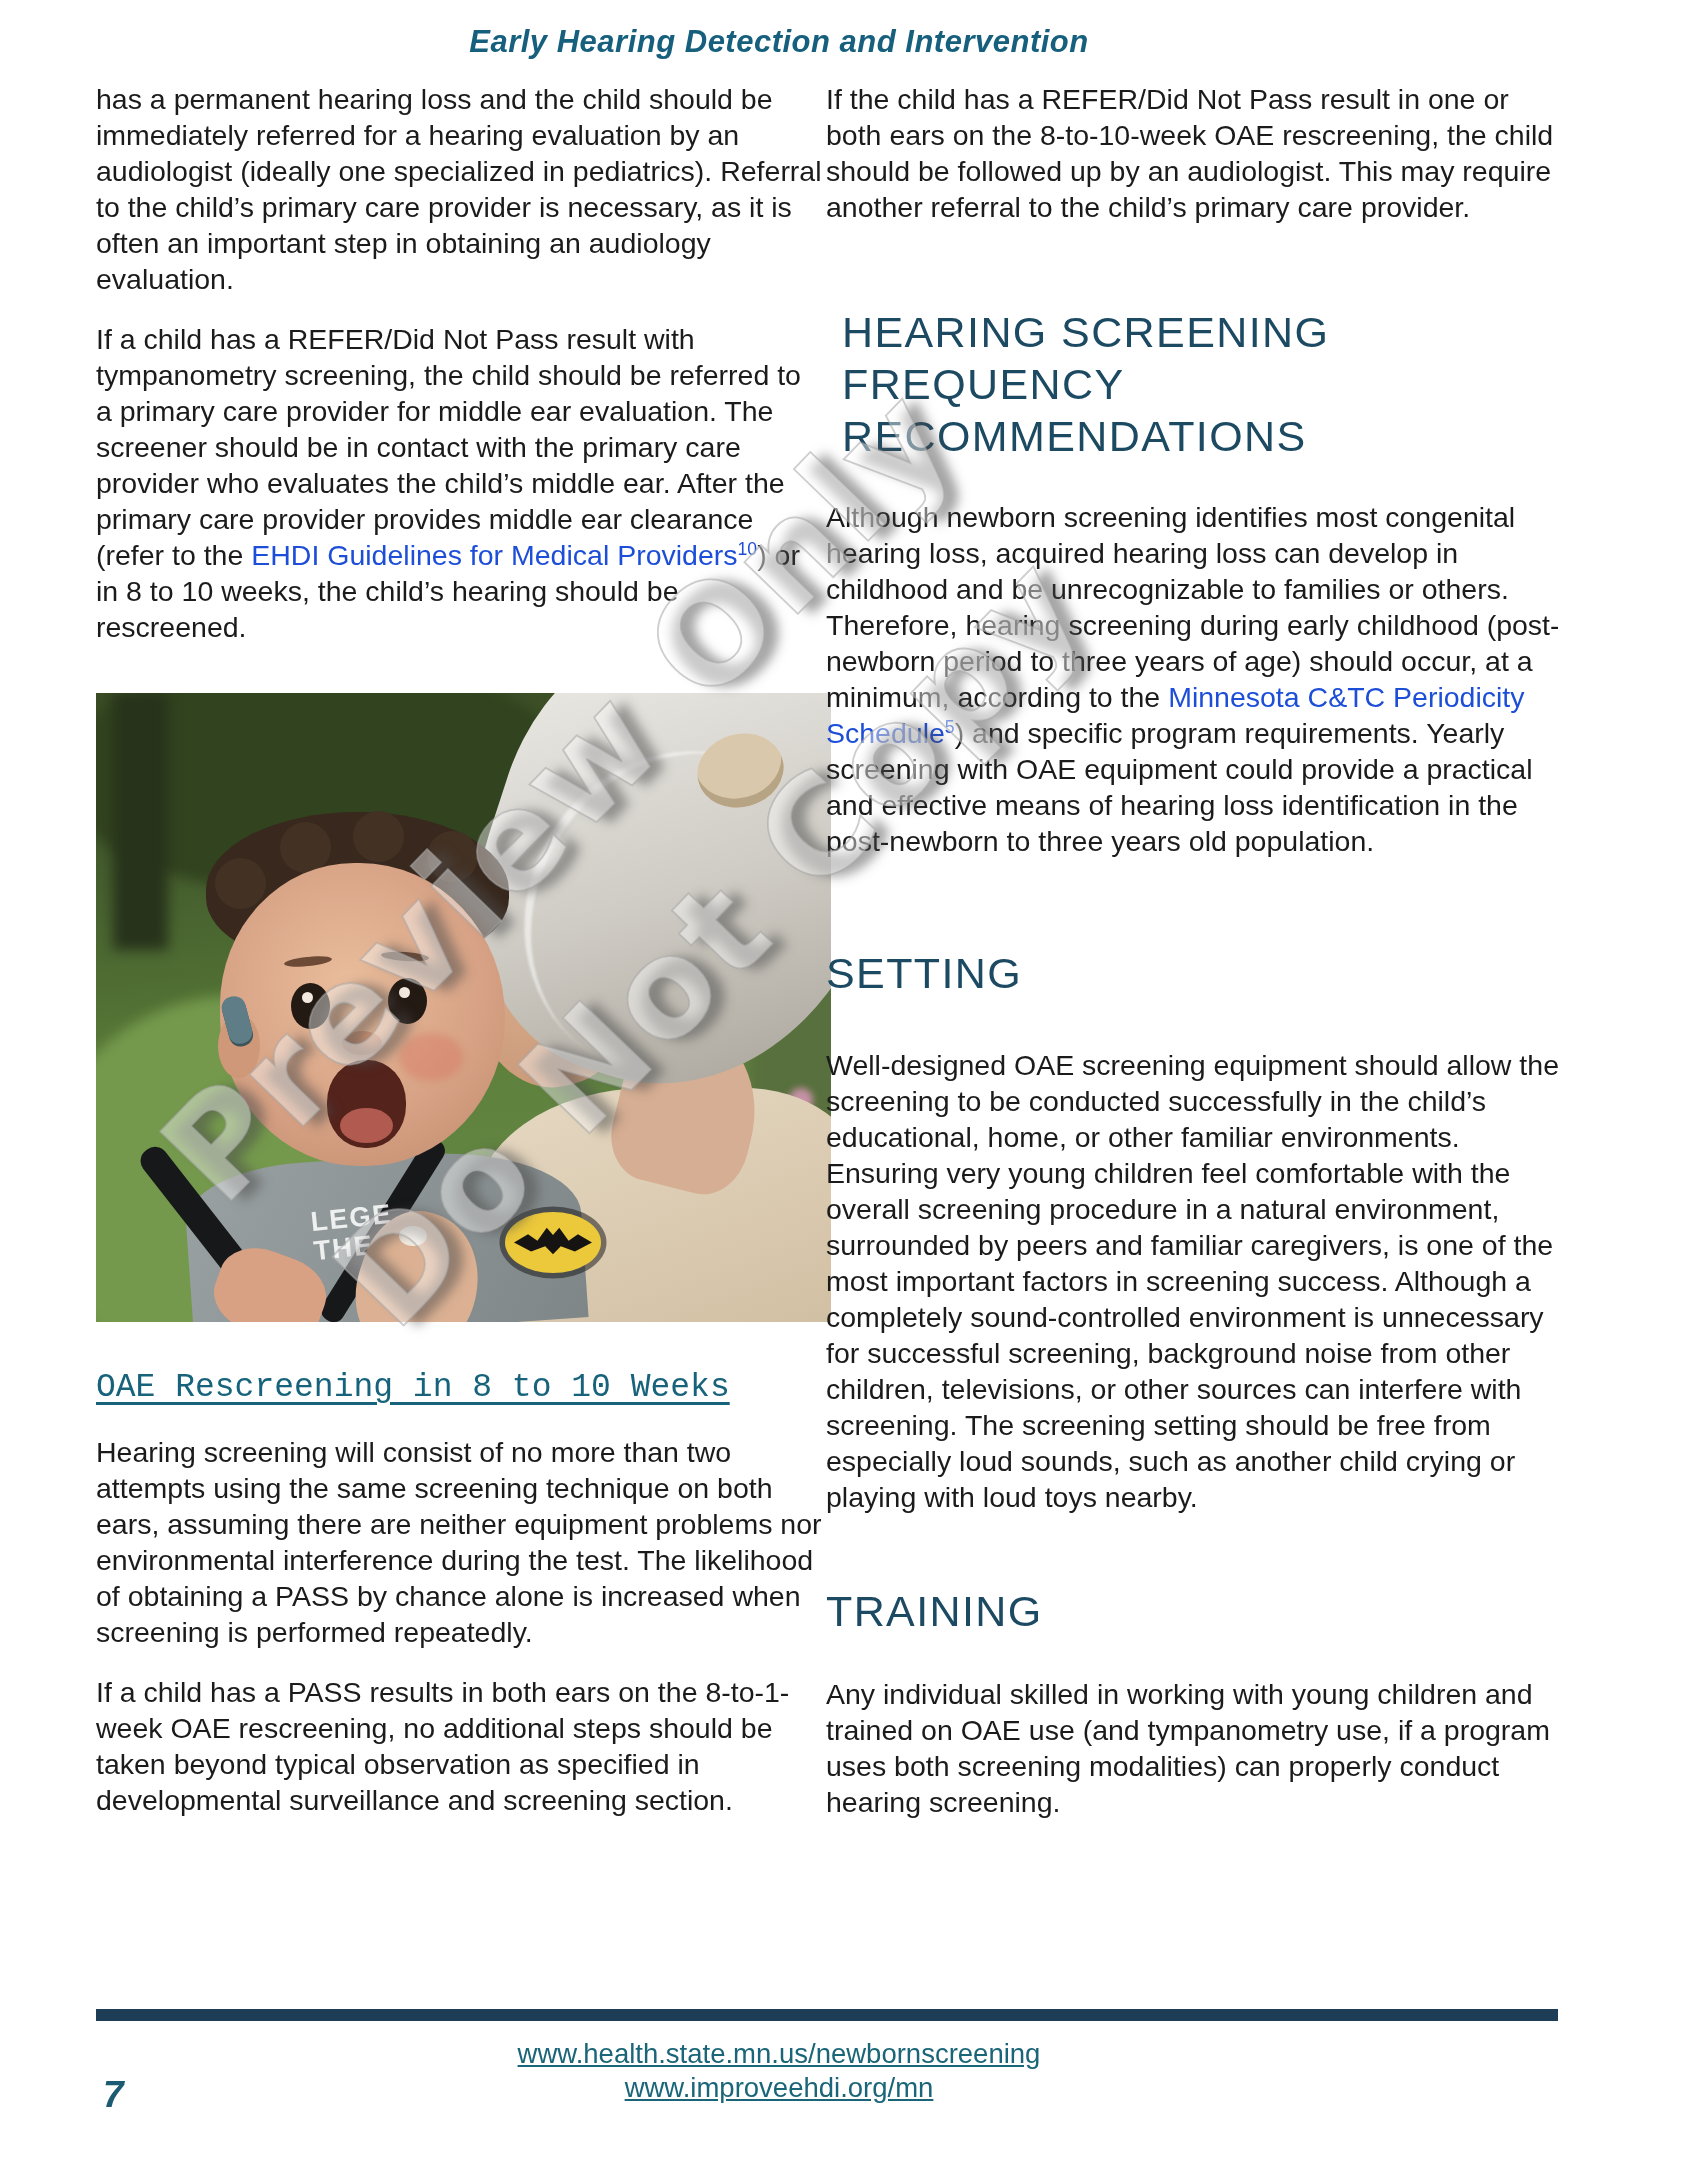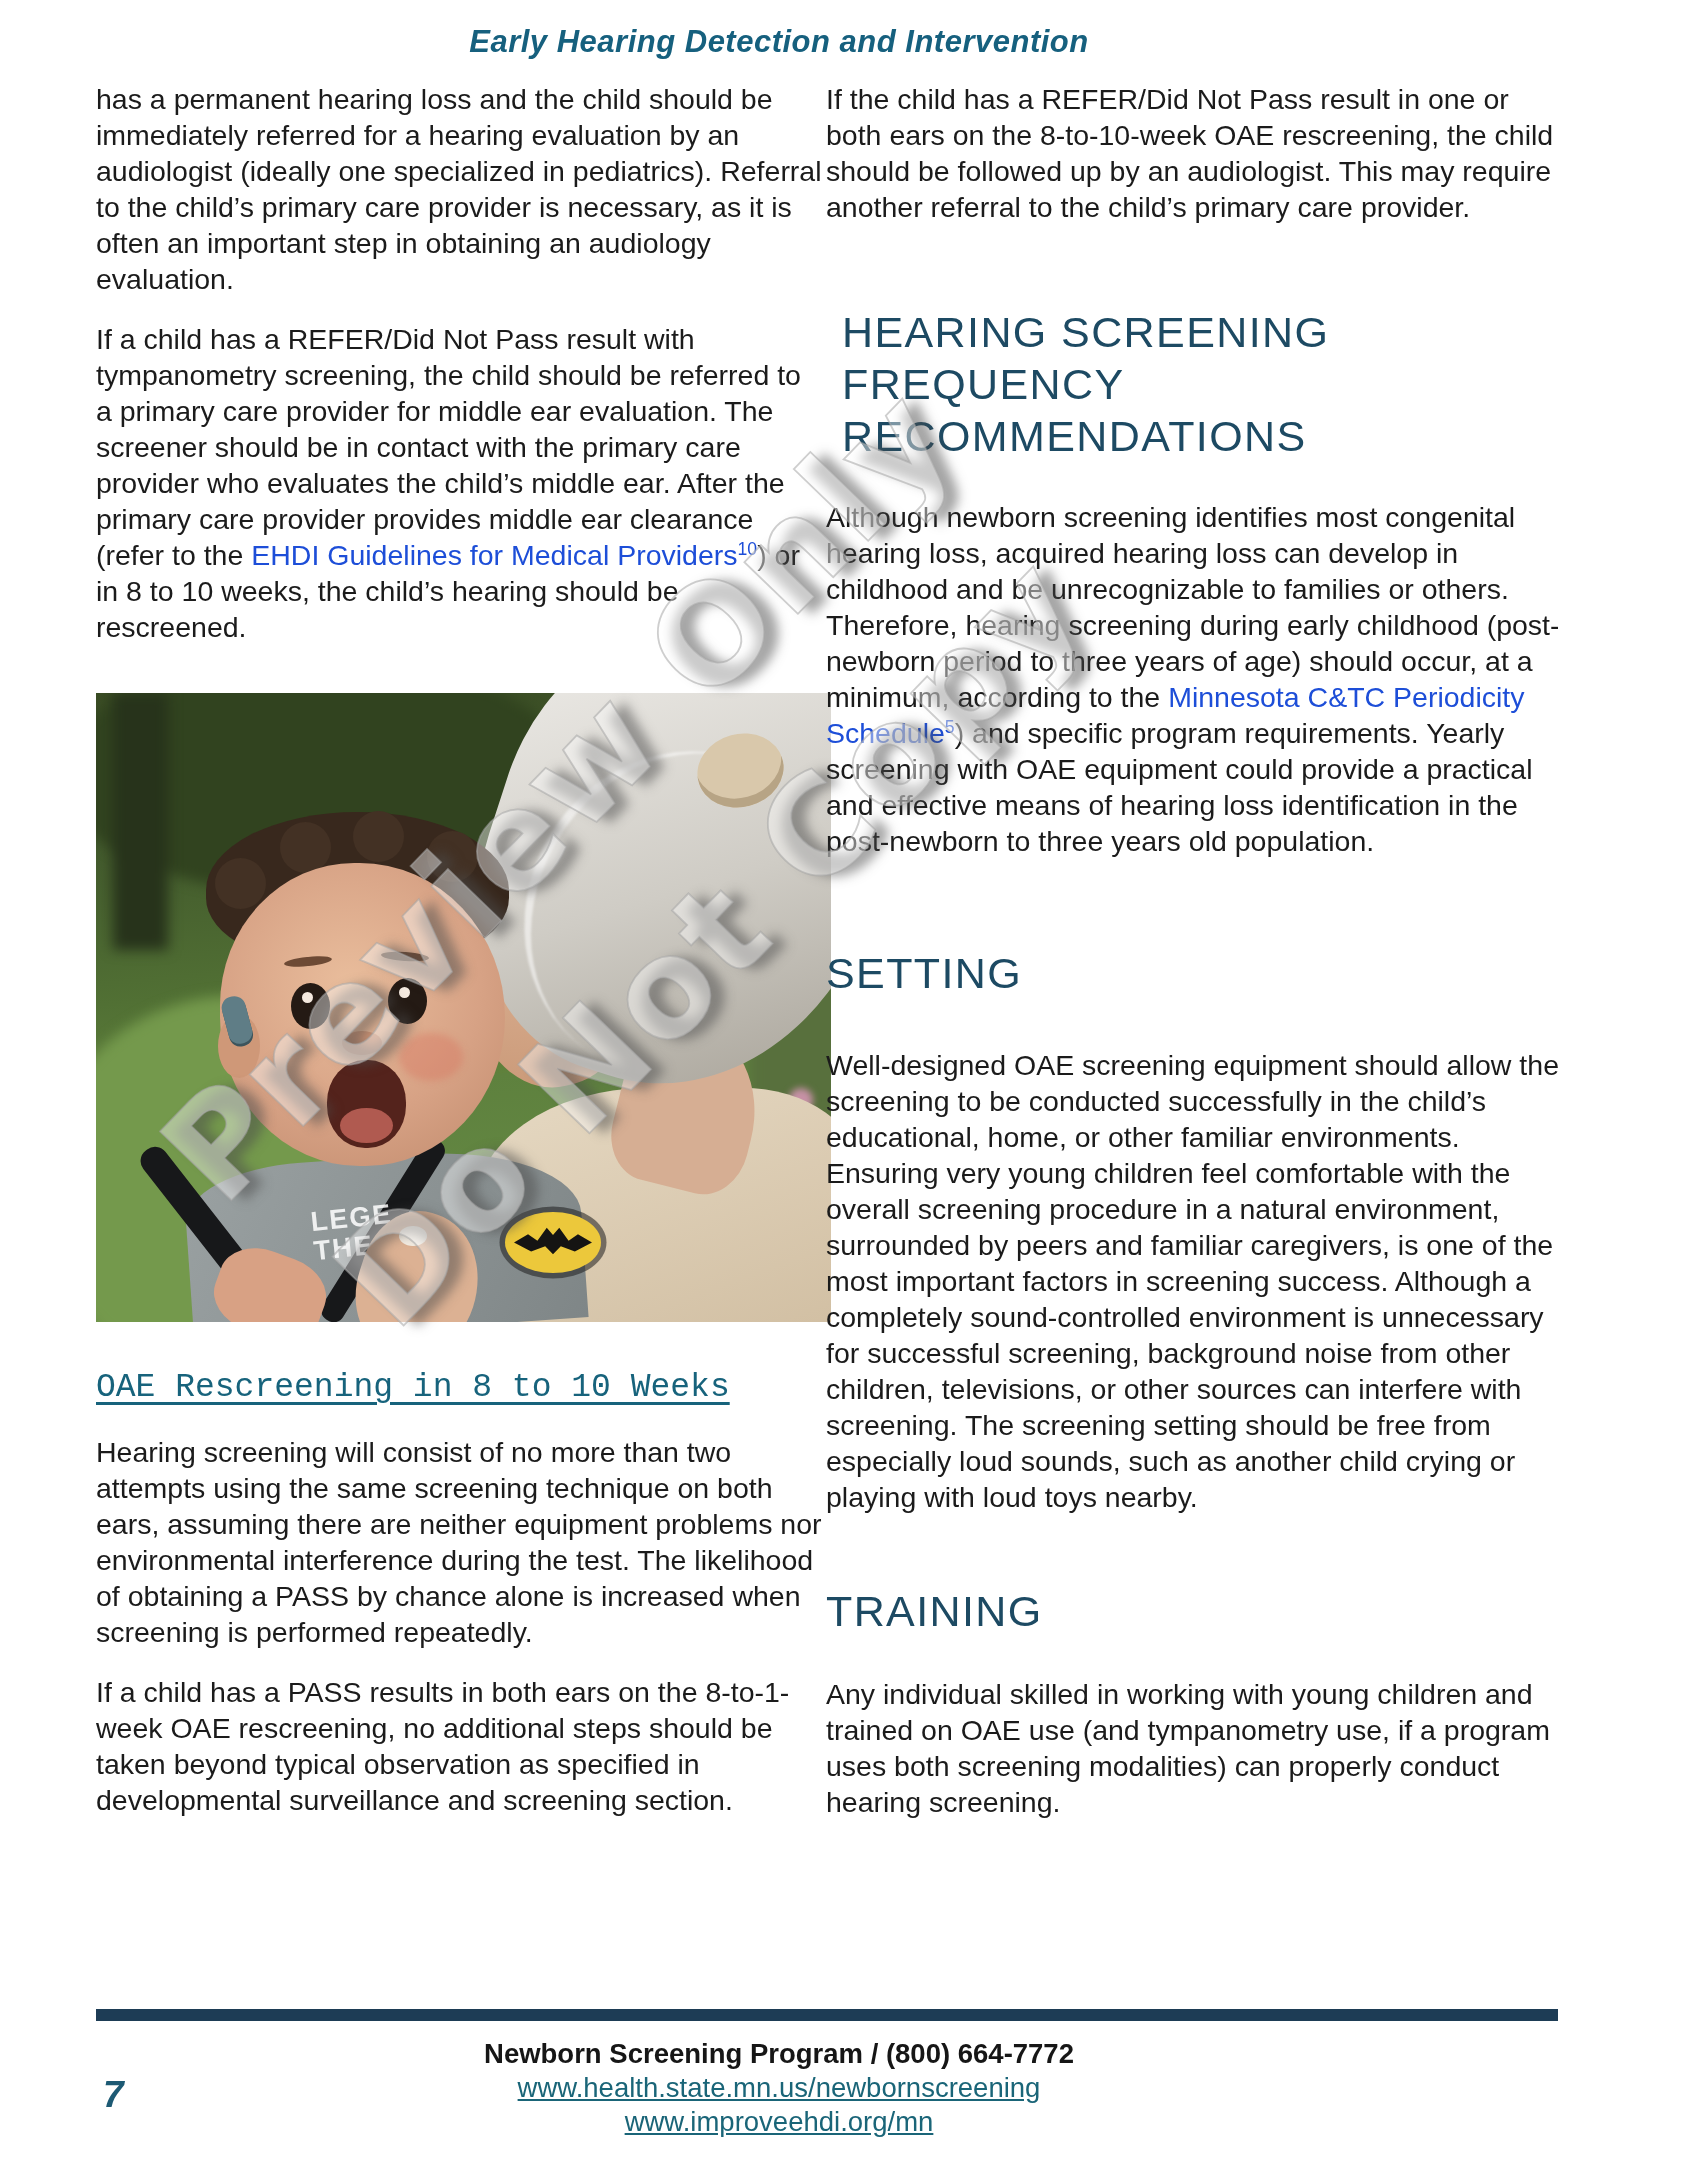--- a/index.html
+++ b/index.html
@@ -194,20 +194,19 @@
     <p>Any individual skilled in working with young children and trained on OAE use (and tympanometry use, if a program uses both screening modalities) can properly conduct hearing screening.</p>
   </div>
 
   <div class="watermark">
     <div>Preview Only</div>
     <div>Do Not Copy</div>
   </div>
 
   <div class="footer-rule"></div>
   <div class="footer-text">
-    <span class="plain">Newborn Screening Program / (800) 664-7772</span>
     <a>www.health.state.mn.us/newbornscreening</a>
     <a>www.improveehdi.org/mn</a>
   </div>
   <div class="page-num">7</div>
 
 </div>
 
 
 </body></html>

